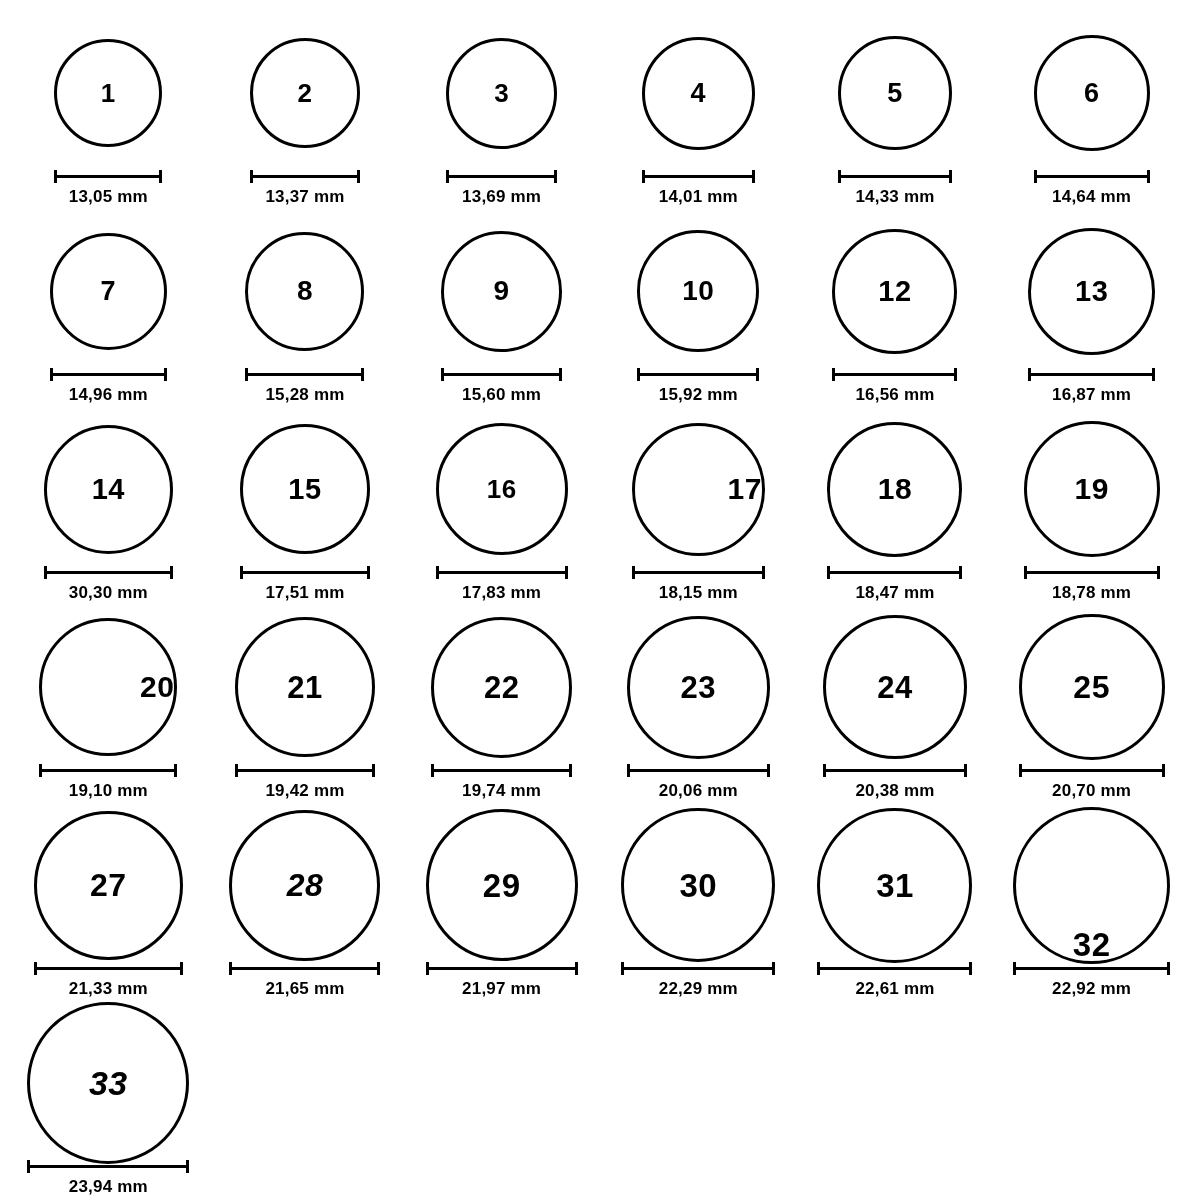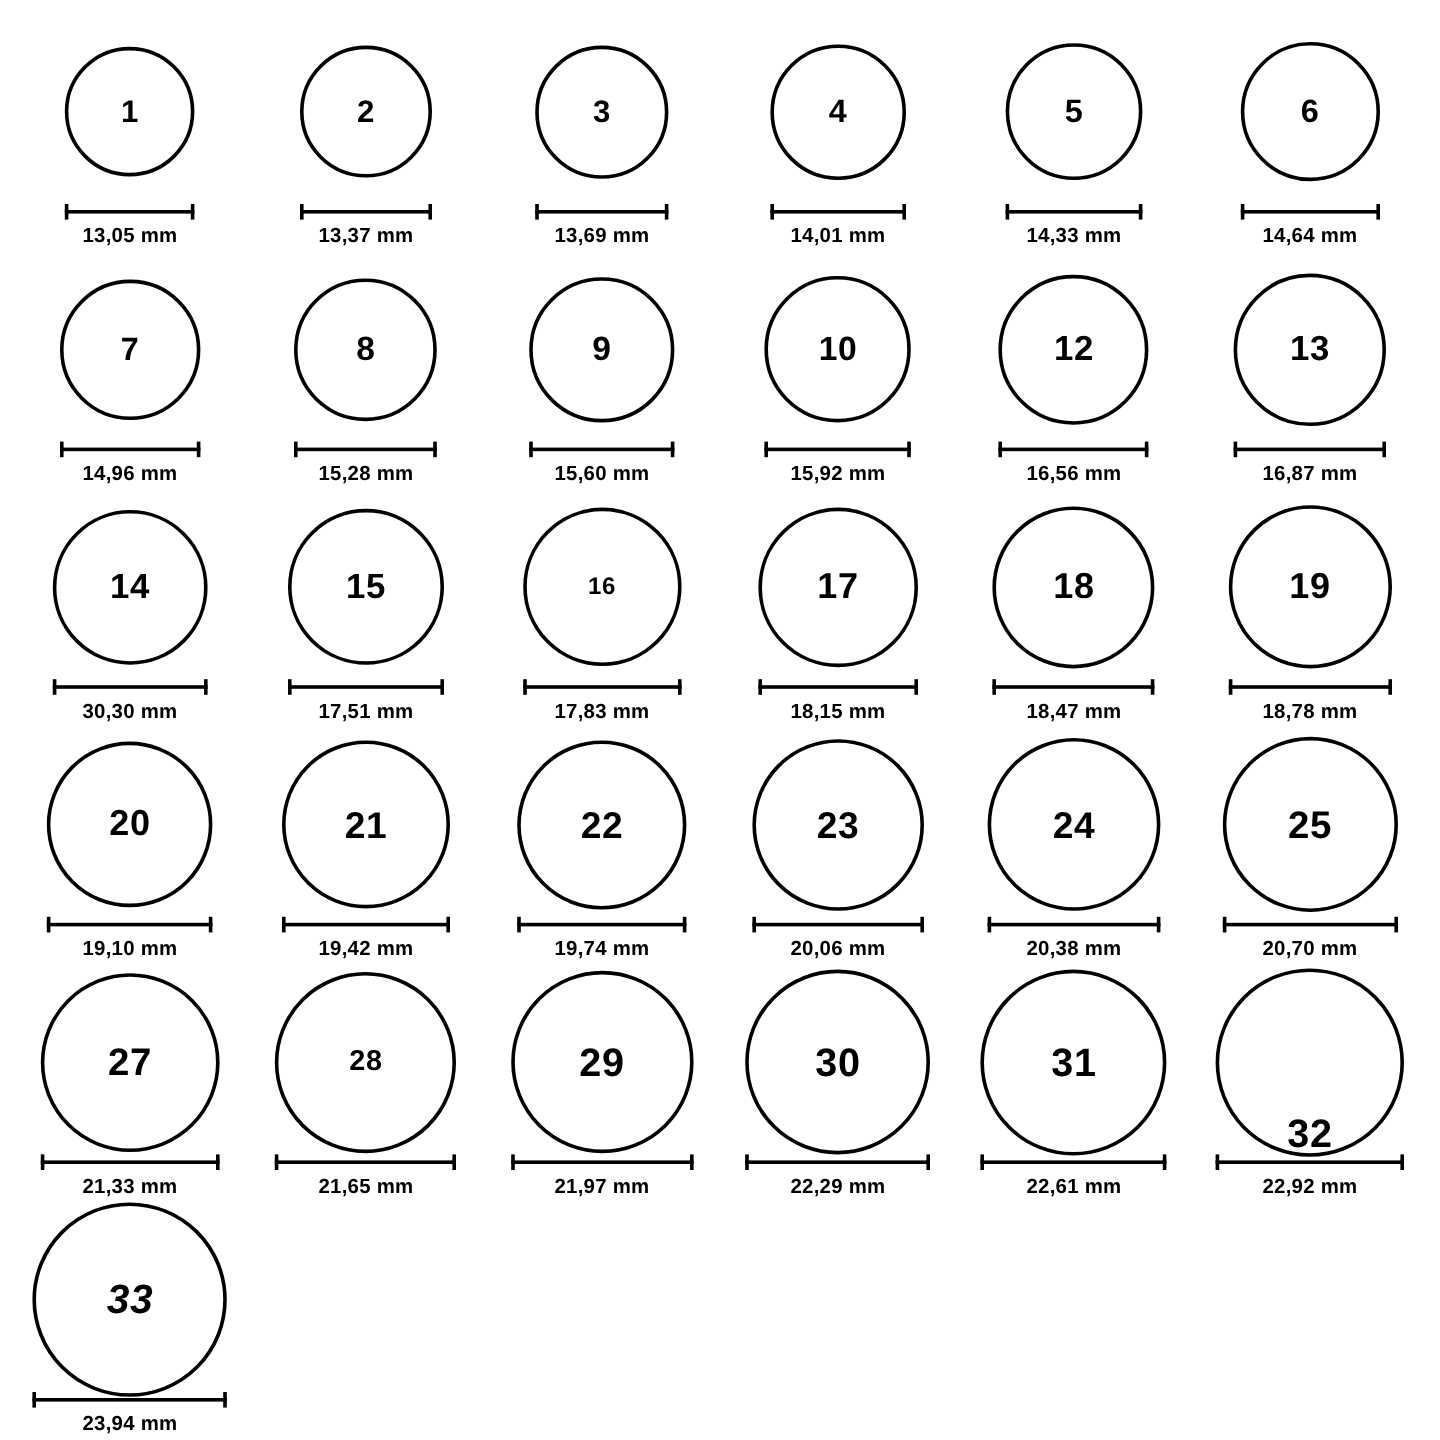--- a/index.html
+++ b/index.html
@@ -272,33 +272,33 @@
         <div class="measure" style="width: 130px;">
           <div class="bar"></div>
           <div class="tick left"></div>
           <div class="tick right"></div>
         </div>
         <div class="mm">17,51 mm</div>
       </div>
       <div class="cell">
         <div class="ring-wrap">
           <div class="ring" style="width: 132px; height: 132px;">
-            <span class="ring-label" style="font-size: 20px;">16</span>
+            <span class="ring-label" style="font-size: 26px;">16</span>
           </div>
         </div>
         <div class="measure" style="width: 132px;">
           <div class="bar"></div>
           <div class="tick left"></div>
           <div class="tick right"></div>
         </div>
         <div class="mm">17,83 mm</div>
       </div>
       <div class="cell">
         <div class="ring-wrap">
-          <div class="ring" style="width: 133px; height: 133px;">
+          <div class="ring" style="width: 133px; height: 133px; justify-content: flex-end;">
             <span class="ring-label" style="font-size: 30px;">17</span>
           </div>
         </div>
         <div class="measure" style="width: 133px;">
           <div class="bar"></div>
           <div class="tick left"></div>
           <div class="tick right"></div>
         </div>
         <div class="mm">18,15 mm</div>
       </div>
@@ -323,21 +323,21 @@
         </div>
         <div class="measure" style="width: 136px;">
           <div class="bar"></div>
           <div class="tick left"></div>
           <div class="tick right"></div>
         </div>
         <div class="mm">18,78 mm</div>
       </div>
       <div class="cell">
         <div class="ring-wrap">
-          <div class="ring" style="width: 138px; height: 138px;">
+          <div class="ring" style="width: 138px; height: 138px; justify-content: flex-end;">
             <span class="ring-label" style="font-size: 30px;">20</span>
           </div>
         </div>
         <div class="measure" style="width: 138px;">
           <div class="bar"></div>
           <div class="tick left"></div>
           <div class="tick right"></div>
         </div>
         <div class="mm">19,10 mm</div>
       </div>
@@ -415,21 +415,21 @@
         <div class="measure" style="width: 149px;">
           <div class="bar"></div>
           <div class="tick left"></div>
           <div class="tick right"></div>
         </div>
         <div class="mm">21,33 mm</div>
       </div>
       <div class="cell">
         <div class="ring-wrap">
           <div class="ring" style="width: 151px; height: 151px;">
-            <span class="ring-label" style="font-size: 24px;">28</span>
+            <span class="ring-label" style="font-size: 32px; font-style: italic;">28</span>
           </div>
         </div>
         <div class="measure" style="width: 151px;">
           <div class="bar"></div>
           <div class="tick left"></div>
           <div class="tick right"></div>
         </div>
         <div class="mm">21,65 mm</div>
       </div>
       <div class="cell">

